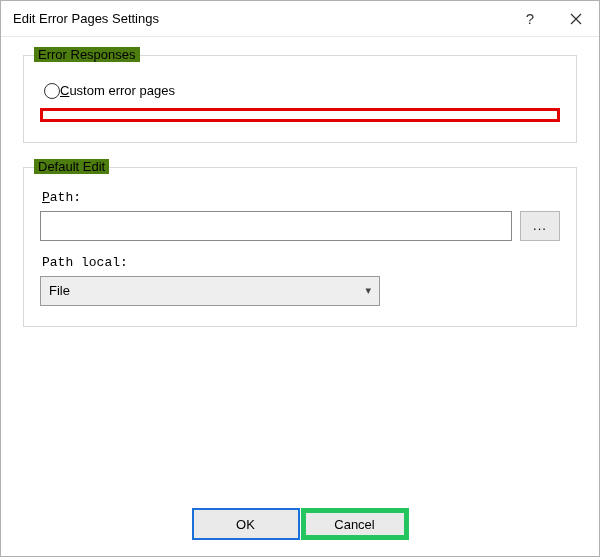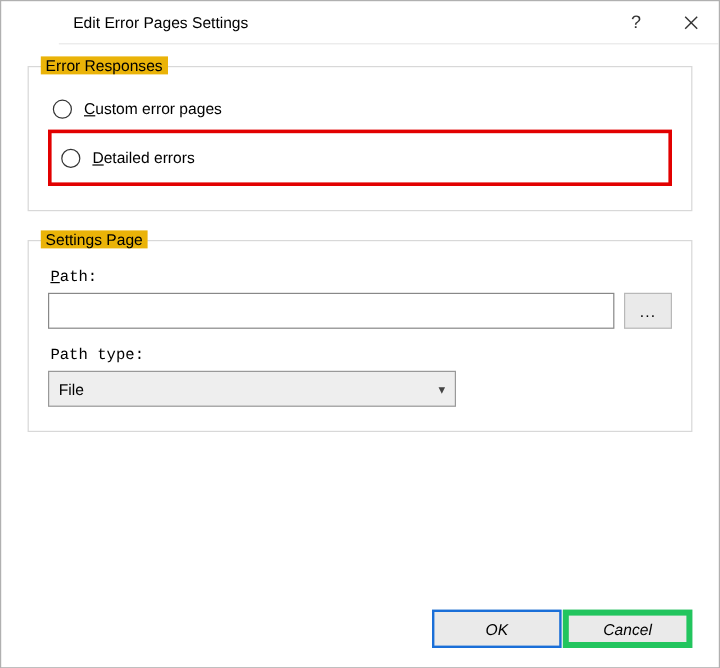--- a/index.html
+++ b/index.html
@@ -20,21 +20,20 @@
     background: #fff;
     display: flex;
     flex-direction: column;
   }
   .titlebar {
     height: 36px;
     display: flex;
     align-items: center;
     padding-left: 12px;
     border-bottom: 1px solid #e8e8e8;
-    margin-left: 48px;
   }
   .titlebar-title {
     flex: 1;
     font-size: 13px;
   }
   .titlebar-btn {
     width: 46px;
     height: 36px;
     display: flex;
     align-items: center;
@@ -50,31 +49,30 @@
   .groupbox {
     border: 1px solid #d8d8d8;
     padding: 18px 16px 20px 16px;
     position: relative;
     margin-bottom: 24px;
   }
   .groupbox-legend {
     position: absolute;
     top: -9px;
     left: 10px;
-    background: #eab308;
+    background: #4d7c0f;
     padding: 0 4px;
     font-size: 13px;
   }
   .instruction {
     margin: 4px 0 16px 4px;
   }
   .radio-row {
     display: flex;
     align-items: flex-start;
-    gap: 10px;
     margin: 6px 0;
     padding: 2px 4px;
   }
   .radio {
     width: 16px;
     height: 16px;
     border: 1.5px solid #333;
     border-radius: 50%;
     flex-shrink: 0;
     margin-top: 1px;
@@ -143,24 +141,23 @@
     align-items: center;
     padding: 0 8px;
     justify-content: space-between;
   }
   .select-caret {
     font-size: 11px;
     color: #444;
   }
   .button-row {
     display: flex;
-    justify-content: flex-end;
+    justify-content: center;
     gap: 1px;
     padding: 6px 22px 16px 22px;
-    font-style: italic;
   }
   .btn {
     min-width: 108px;
     height: 32px;
     display: flex;
     align-items: center;
     justify-content: center;
     font-size: 13px;
     background: #eaeaea;
     border: 5px solid #22c55e;
@@ -192,39 +189,35 @@
     <div class="groupbox">
       <div class="groupbox-legend">Error Responses</div>
 
 
       <div class="radio-row">
         <div class="radio"></div>
         <div class="radio-label"><span class="ul">C</span><span>ustom error pages</span></div>
       </div>
 
       <div class="highlight-box">
-        <div class="radio-row">
-          <div class="radio"></div>
-          <div class="radio-label"><span class="ul">D</span><span>etailed errors</span></div>
-        </div>
       </div>
     </div>
 
     <div class="groupbox">
-      <div class="groupbox-legend">Settings Page</div>
+      <div class="groupbox-legend">Default Edit</div>
 
       <div class="field-label"><span class="ul">P</span><span>ath:</span></div>
       <div class="path-row">
         <input class="text-input" type="text" value="" style="">
         <div class="browse-btn">
           <span>...</span>
         </div>
       </div>
 
-      <div class="field-label">Path type:</div>
+      <div class="field-label">Path local:</div>
       <div class="select-wrap">
         <div class="select">
           <span>File</span>
           <span class="select-caret">▾</span>
         </div>
       </div>
     </div>
 
   </div>
 

